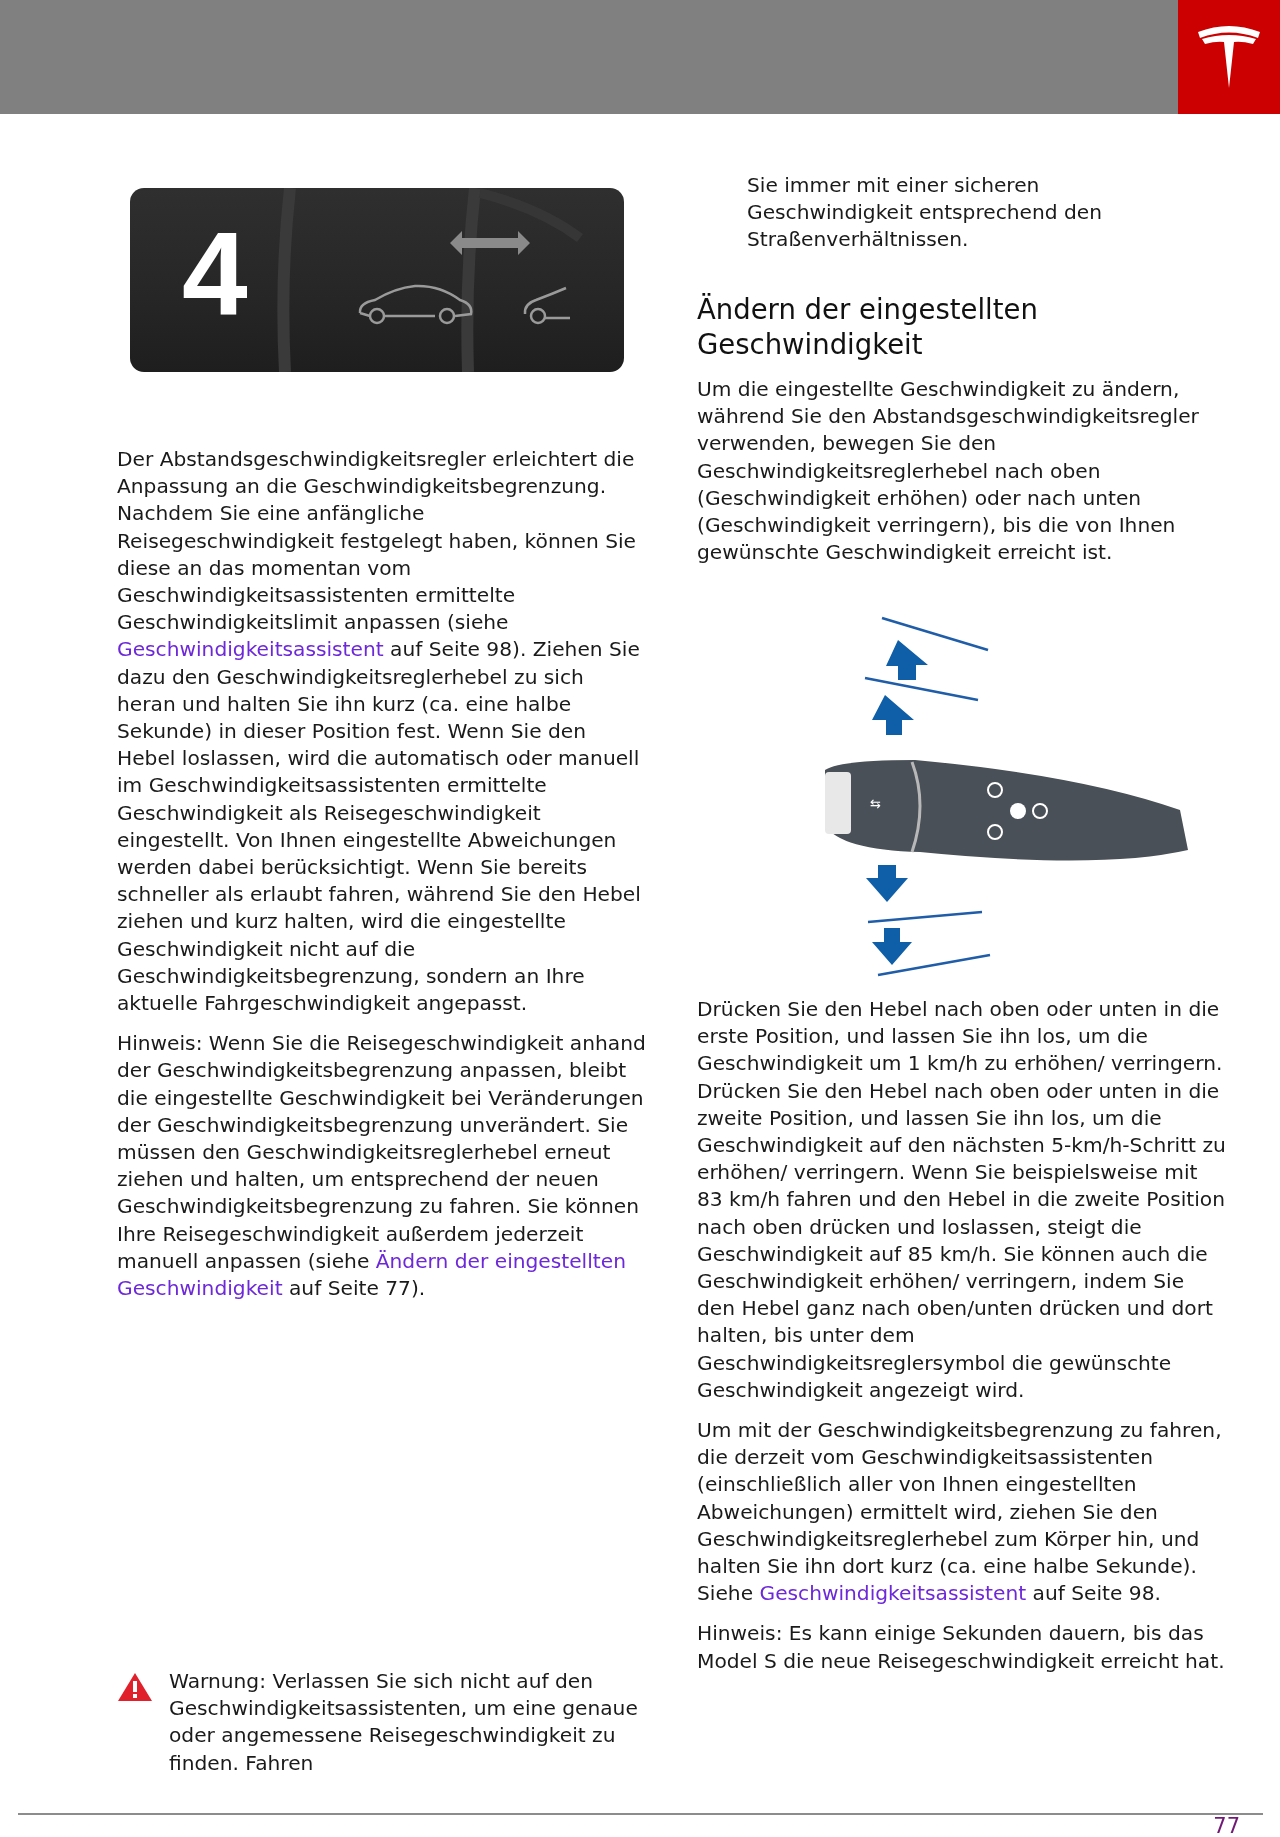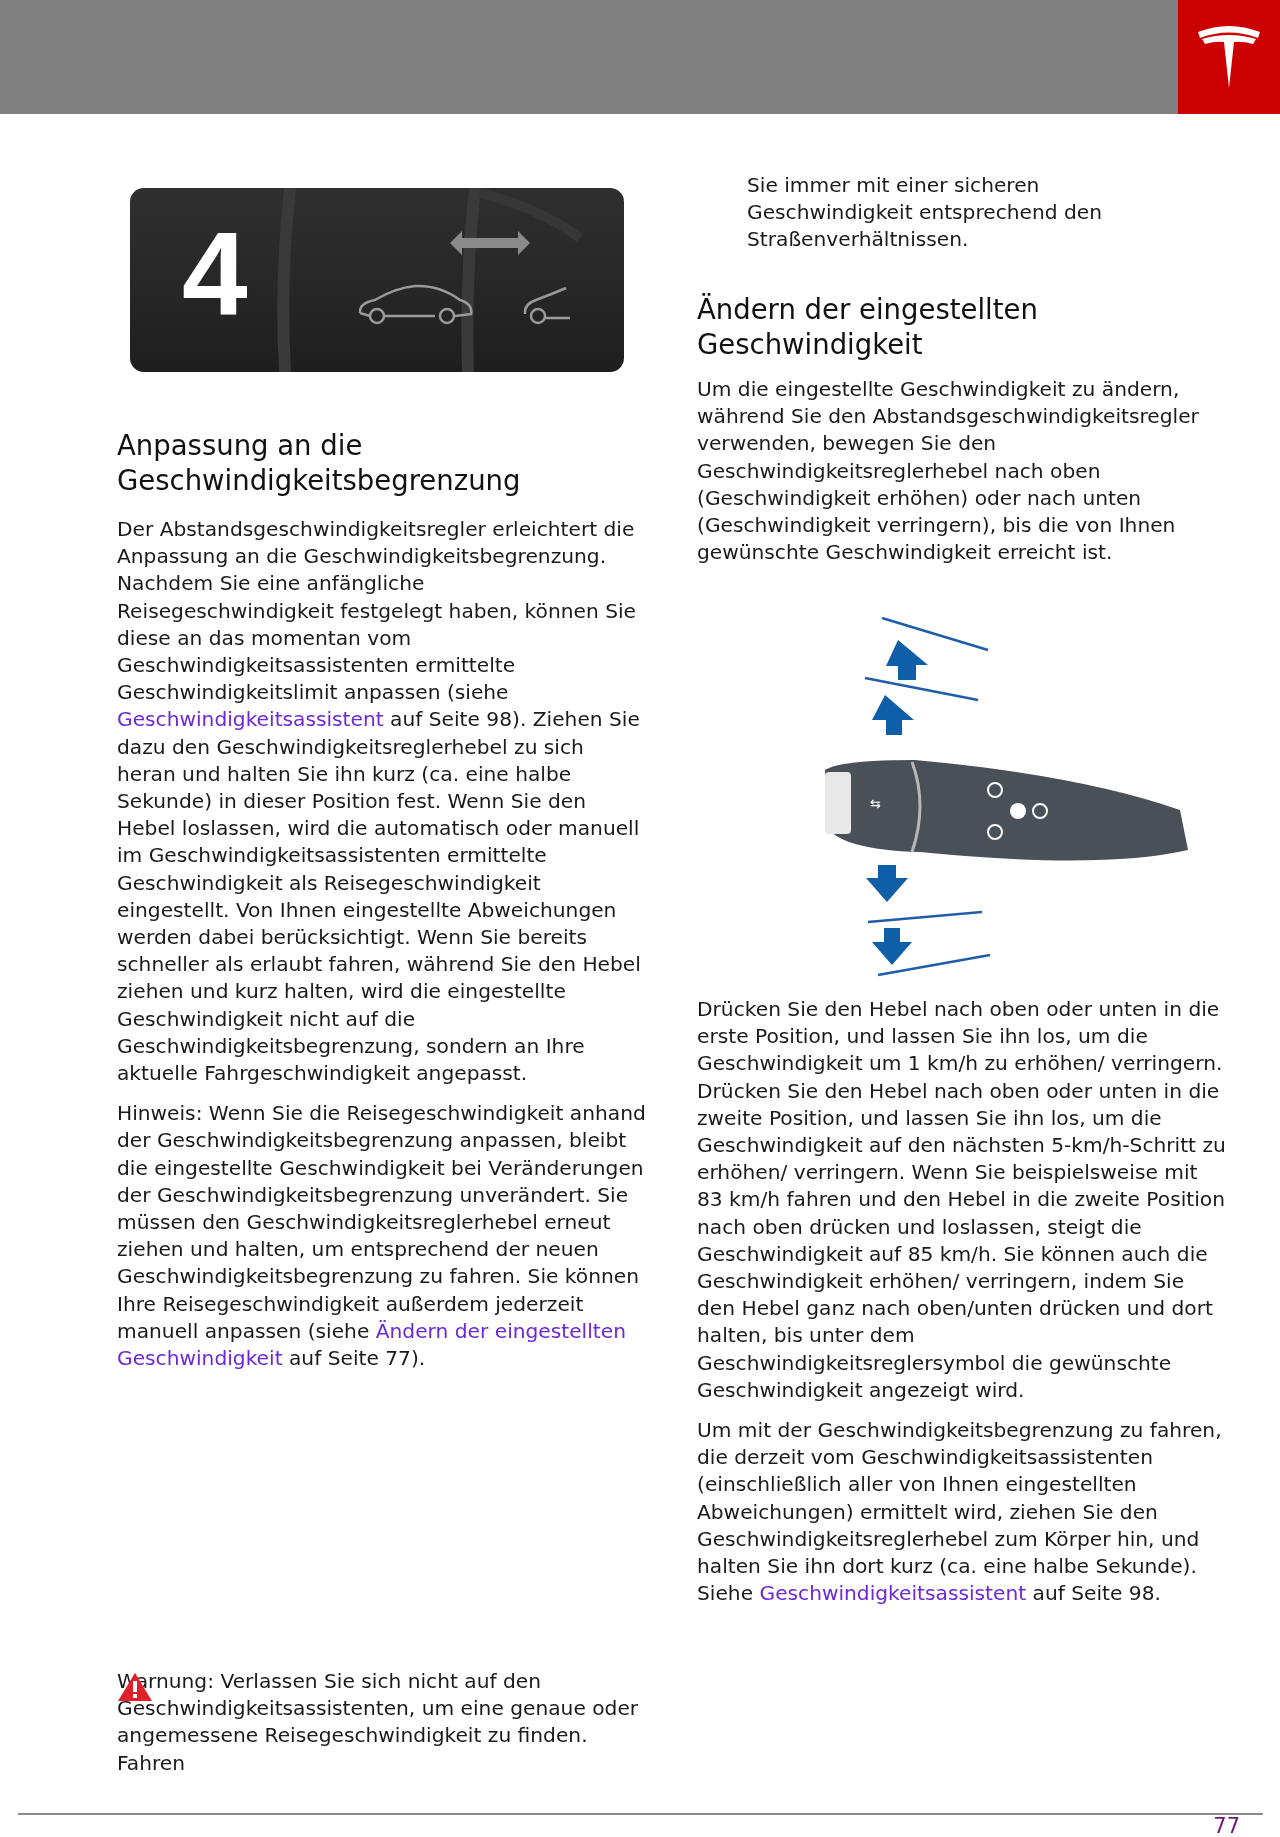--- a/index.html
+++ b/index.html
@@ -16,21 +16,21 @@
   p { margin: 0; font-size: 20.2px; line-height: 27.2px; }
   h2 { margin: 0; font-weight: normal; font-size: 27.5px; line-height: 35px; color: #111; }
   .link { color: #6d28d9; cursor: pointer; }
   .fig-display { position: absolute; left: 130px; top: 188px; width: 494px; height: 184px;
                  background: linear-gradient(180deg,#2f2f2f 0%,#262626 60%,#1e1e1e 100%);
                  border-radius: 14px; overflow: hidden; }
   .big-number { position: absolute; left: 52px; top: 18px; font-size: 118px; font-weight: bold;
                 color: #ffffff; font-family: "Liberation Sans", sans-serif; }
   .warning { position: absolute; left: 117px; top: 1668px; width: 530px; }
   .warning-icon { position: absolute; left: 0; top: 4px; }
-  .warning-text { }
+  .warning-text { margin-left: 52px; }
   .footer-line { position: absolute; left: 18px; top: 1813px; width: 1245px; height: 2px; background: #8c8c8c; }
   .footer-left { position: absolute; left: 36px; top: 1852px; font-size: 21px; color: #8a8a8a; }
   .footer-right { position: absolute; right: 40px; top: 1814px; font-size: 21px; color: #701a75; }
 </style>
 </head>
 <body>
 
 <div class="header">
   <div class="logo-box">
     <svg width="66" height="70" viewBox="0 0 66 70">
@@ -55,21 +55,20 @@
     <circle cx="22" cy="38" r="7" stroke="#9a9a9a" stroke-width="2.5" fill="none"></circle>
     <circle cx="92" cy="38" r="7" stroke="#9a9a9a" stroke-width="2.5" fill="none"></circle>
   </svg>
   <svg style="position:absolute;left:392px;top:98px" width="60" height="42">
     <path d="M3 28 Q2 18 14 14 Q30 8 44 2 M22 32 L48 32" stroke="#9a9a9a" stroke-width="2.5" fill="none"></path>
     <circle cx="16" cy="30" r="7" stroke="#9a9a9a" stroke-width="2.5" fill="none"></circle>
   </svg>
 </div>
 
 <div class="col col-left" style="top:428px">
-  <h2>Anpassung an die Geschwindigkeitsbegrenzung</h2>
   <p style="margin-top:18px"><span>Der Abstandsgeschwindigkeitsregler erleichtert die Anpassung an die Geschwindigkeitsbegrenzung. Nachdem Sie eine anfängliche Reisegeschwindigkeit festgelegt haben, können Sie diese an das momentan vom Geschwindigkeitsassistenten ermittelte Geschwindigkeitslimit anpassen (siehe </span><span class="link">Geschwindigkeitsassistent</span><span> auf Seite 98). Ziehen Sie dazu den Geschwindigkeitsreglerhebel zu sich heran und halten Sie ihn kurz (ca. eine halbe Sekunde) in dieser Position fest. Wenn Sie den Hebel loslassen, wird die automatisch oder manuell im Geschwindigkeitsassistenten ermittelte Geschwindigkeit als Reisegeschwindigkeit eingestellt. Von Ihnen eingestellte Abweichungen werden dabei berücksichtigt. Wenn Sie bereits schneller als erlaubt fahren, während Sie den Hebel ziehen und kurz halten, wird die eingestellte Geschwindigkeit nicht auf die Geschwindigkeitsbegrenzung, sondern an Ihre aktuelle Fahrgeschwindigkeit angepasst.</span></p>
   <p style="margin-top:13px"><span>Hinweis: Wenn Sie die Reisegeschwindigkeit anhand der Geschwindigkeitsbegrenzung anpassen, bleibt die eingestellte Geschwindigkeit bei Veränderungen der Geschwindigkeitsbegrenzung unverändert. Sie müssen den Geschwindigkeitsreglerhebel erneut ziehen und halten, um entsprechend der neuen Geschwindigkeitsbegrenzung zu fahren. Sie können Ihre Reisegeschwindigkeit außerdem jederzeit manuell anpassen (siehe </span><span class="link">Ändern der eingestellten Geschwindigkeit</span><span> auf Seite 77).</span></p>
 </div>
 
 <div class="warning">
   <svg class="warning-icon" width="36" height="30" viewBox="0 0 36 30">
     <polygon points="18,1 35,29 1,29" fill="#e0202a"></polygon>
     <rect x="16" y="9" width="4" height="11" fill="#fff"></rect>
     <rect x="16" y="22" width="4" height="4" fill="#fff"></rect>
   </svg>
@@ -100,17 +99,18 @@
   <circle cx="240" cy="201" r="7" stroke="#fff" stroke-width="2" fill="none"></circle>
   <polygon points="78,255 96,255 96,268 108,268 87,292 66,268 78,268" fill="#0f5ea8"></polygon>
   <line x1="68" y1="312" x2="182" y2="302" stroke="#1f5da8" stroke-width="2.5"></line>
   <polygon points="84,318 100,318 100,332 112,332 92,355 72,332 84,332" fill="#0f5ea8"></polygon>
   <line x1="78" y1="365" x2="190" y2="345" stroke="#1f5da8" stroke-width="2.5"></line>
 </svg>
 
 <div class="col col-right" style="top:996px">
   <p>Drücken Sie den Hebel nach oben oder unten in die erste Position, und lassen Sie ihn los, um die Geschwindigkeit um 1 km/h zu erhöhen/ verringern. Drücken Sie den Hebel nach oben oder unten in die zweite Position, und lassen Sie ihn los, um die Geschwindigkeit auf den nächsten 5-km/h-Schritt zu erhöhen/ verringern. Wenn Sie beispielsweise mit 83 km/h fahren und den Hebel in die zweite Position nach oben drücken und loslassen, steigt die Geschwindigkeit auf 85 km/h. Sie können auch die Geschwindigkeit erhöhen/ verringern, indem Sie den Hebel ganz nach oben/unten drücken und dort halten, bis unter dem Geschwindigkeitsreglersymbol die gewünschte Geschwindigkeit angezeigt wird.</p>
   <p style="margin-top:13px"><span>Um mit der Geschwindigkeitsbegrenzung zu fahren, die derzeit vom Geschwindigkeitsassistenten (einschließlich aller von Ihnen eingestellten Abweichungen) ermittelt wird, ziehen Sie den Geschwindigkeitsreglerhebel zum Körper hin, und halten Sie ihn dort kurz (ca. eine halbe Sekunde). Siehe </span><span class="link">Geschwindigkeitsassistent</span><span> auf Seite 98.</span></p>
+  <p style="margin-top:13px">Hinweis: Es kann einige Sekunden dauern, bis das Model S die neue Reisegeschwindigkeit erreicht hat.</p>
 </div>
 
 <div class="footer-line"></div>
 <div class="footer-left">Fahrerassistenz</div>
 <div class="footer-right">77</div>
 
 </body></html>

